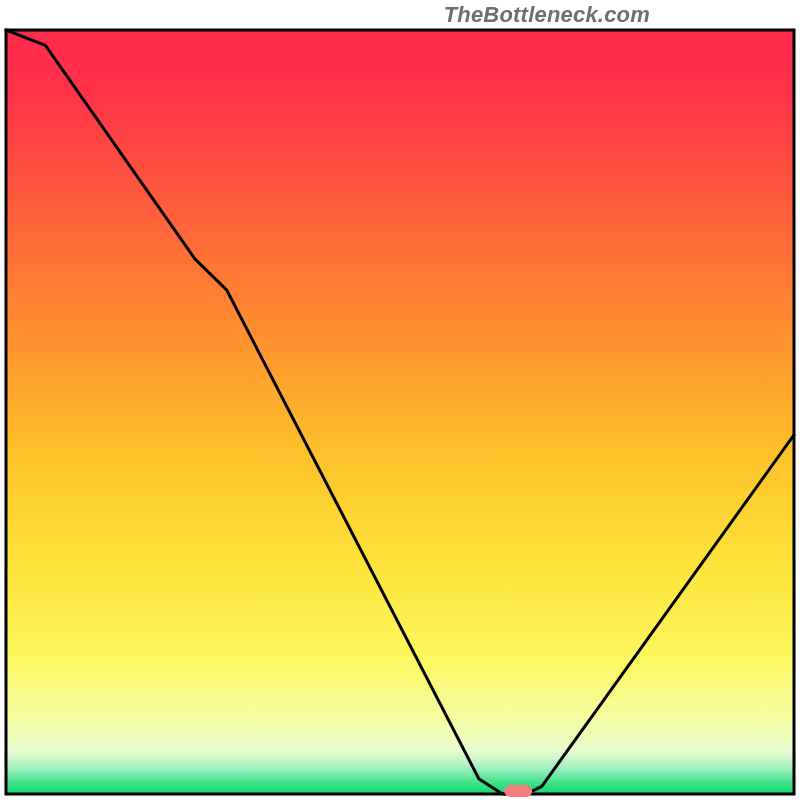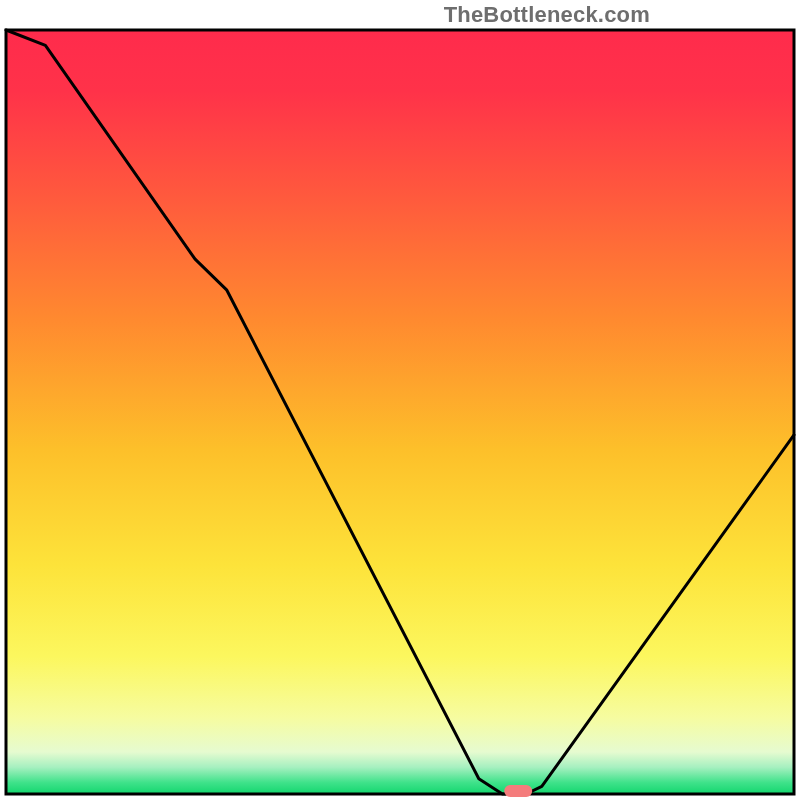--- a/index.html
+++ b/index.html
@@ -7,20 +7,21 @@
     padding: 0;
     width: 800px;
     height: 800px;
     background: #ffffff;
     font-family: Arial, Helvetica, sans-serif;
   }
   .container {
     position: relative;
     width: 660px;
     height: 800px;
+    font-style: italic;
   }
   .watermark {
     position: absolute;
     top: 2px;
     right: 10px;
     font-size: 22px;
     font-weight: 600;
     color: #6e6e6e;
     letter-spacing: 0.2px;
   }

